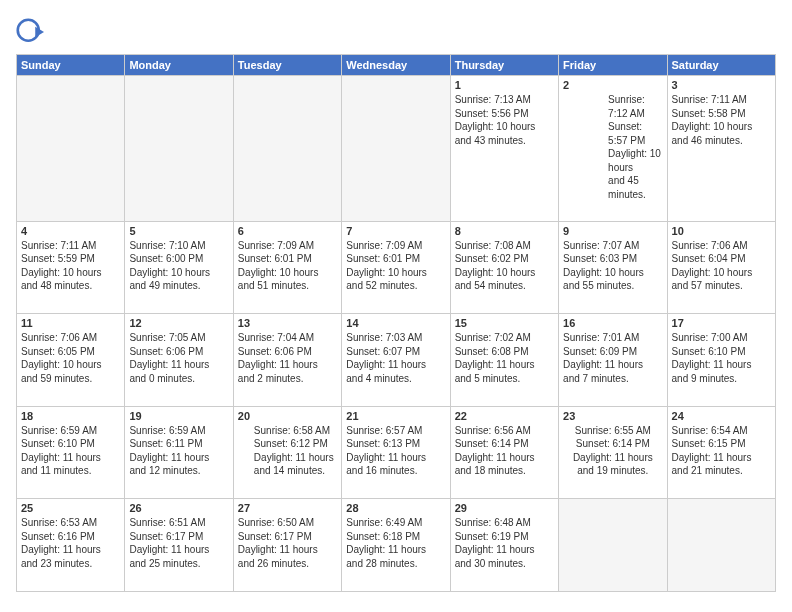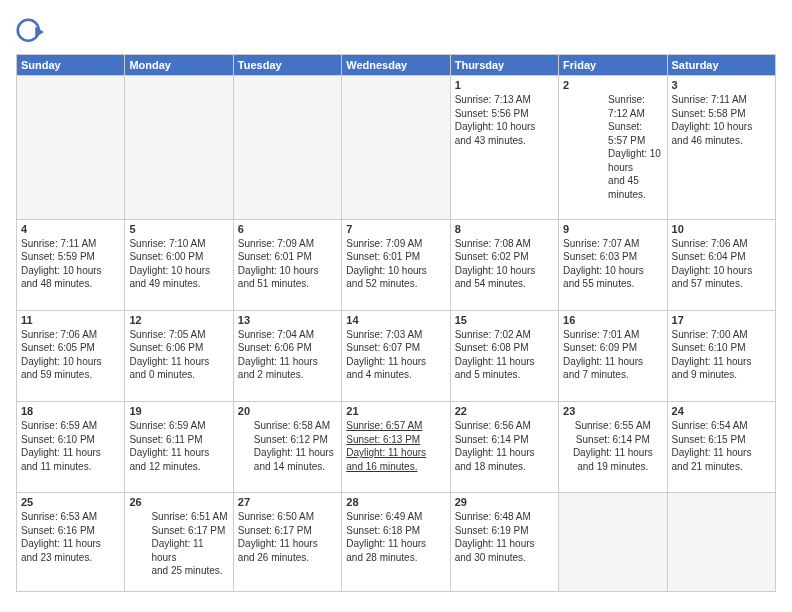--- a/index.html
+++ b/index.html
@@ -282,21 +282,21 @@
           </td>
           <td>
             <span class="day-num">20</span>
             <div class="cell-text" style="white-space: pre-line; margin-left: 16px;">Sunrise: 6:58 AM
 Sunset: 6:12 PM
 Daylight: 11 hours
 and 14 minutes.</div>
           </td>
           <td>
             <span class="day-num">21</span>
-            <div class="cell-text" style="white-space: pre-line; text-decoration: underline;">Sunrise: 6:57 AM
+            <div class="cell-text" style="white-space: pre-line;">Sunrise: 6:57 AM
 Sunset: 6:13 PM
 Daylight: 11 hours
 and 16 minutes.</div>
           </td>
           <td>
             <span class="day-num">22</span>
             <div class="cell-text" style="white-space: pre-line;">Sunrise: 6:56 AM
 Sunset: 6:14 PM
 Daylight: 11 hours
 and 18 minutes.</div>
@@ -319,21 +319,21 @@
         <tr>
           <td>
             <span class="day-num">25</span>
             <div class="cell-text" style="white-space: pre-line;">Sunrise: 6:53 AM
 Sunset: 6:16 PM
 Daylight: 11 hours
 and 23 minutes.</div>
           </td>
           <td>
             <span class="day-num">26</span>
-            <div class="cell-text" style="white-space: pre-line; margin-left: 22px;">Sunrise: 6:51 AM
+            <div class="cell-text" style="white-space: pre-line;">Sunrise: 6:51 AM
 Sunset: 6:17 PM
 Daylight: 11 hours
 and 25 minutes.</div>
           </td>
           <td>
             <span class="day-num">27</span>
             <div class="cell-text" style="white-space: pre-line;">Sunrise: 6:50 AM
 Sunset: 6:17 PM
 Daylight: 11 hours
 and 26 minutes.</div>

